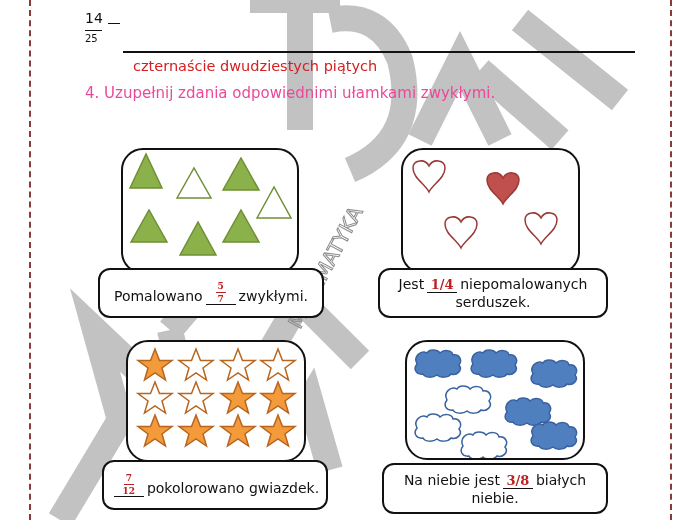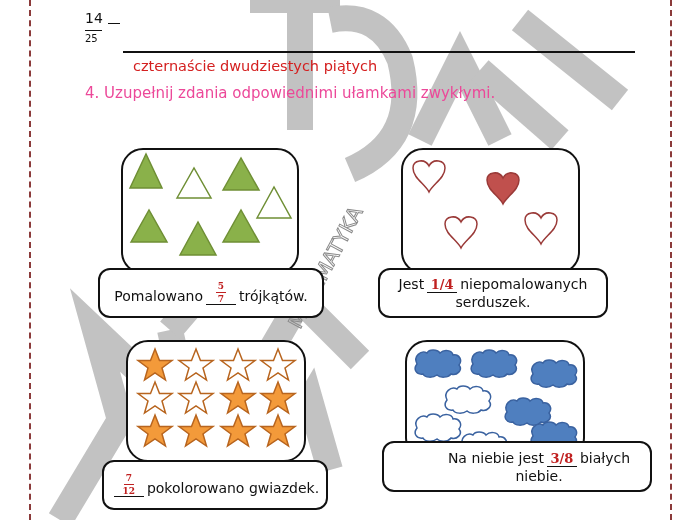--- a/index.html
+++ b/index.html
@@ -78,21 +78,21 @@
   </svg>
 </div>
 <div class="cap-box" style="left:98px;top:268px;width:222px;height:46px;">
   <div class="cap-line">
     <span>Pomalowano</span>
     <span class="blank stack">
       <span>5</span>
       <span class="fl"></span>
       <span>7</span>
     </span>
-    <span>trójkątów.</span>
+    <span>zwykłymi.</span>
   </div>
 </div>
 
 <div class="img-box" style="left:401px;top:148px;width:175px;height:122px;">
   <svg width="175" height="122">
     <defs>
       <path id="heart" d="M0,6 C0,-2 12,-4 16,4 C20,-4 32,-2 32,6 C32,16 20,22 16,30 C12,22 0,16 0,6 Z"></path>
     </defs>
     <g stroke="#9a3a38" stroke-width="1.5">
       <use href="#heart" x="10" y="12" fill="#fff"></use>
@@ -155,21 +155,21 @@
       <use href="#cloud" x="62" y="8" fill="#4f7fbf"></use>
       <use href="#cloud" x="122" y="18" fill="#4f7fbf"></use>
       <use href="#cloud" x="36" y="44" fill="#fff"></use>
       <use href="#cloud" x="96" y="56" fill="#4f7fbf"></use>
       <use href="#cloud" x="6" y="72" fill="#fff"></use>
       <use href="#cloud" x="122" y="80" fill="#4f7fbf"></use>
       <use href="#cloud" x="52" y="90" fill="#fff"></use>
     </g>
   </svg>
 </div>
-<div class="cap-box" style="left:382px;top:441px;width:222px;height:47px;padding-left:44px;">
+<div class="cap-box" style="left:382px;top:463px;width:222px;height:47px;">
   <div class="cap-line">
     <span>Na niebie jest</span>
     <span class="blank inline">3/8</span>
     <span>białych</span>
   </div>
   <div class="cap-line">
     <span>niebie.</span>
   </div>
 </div>
 

